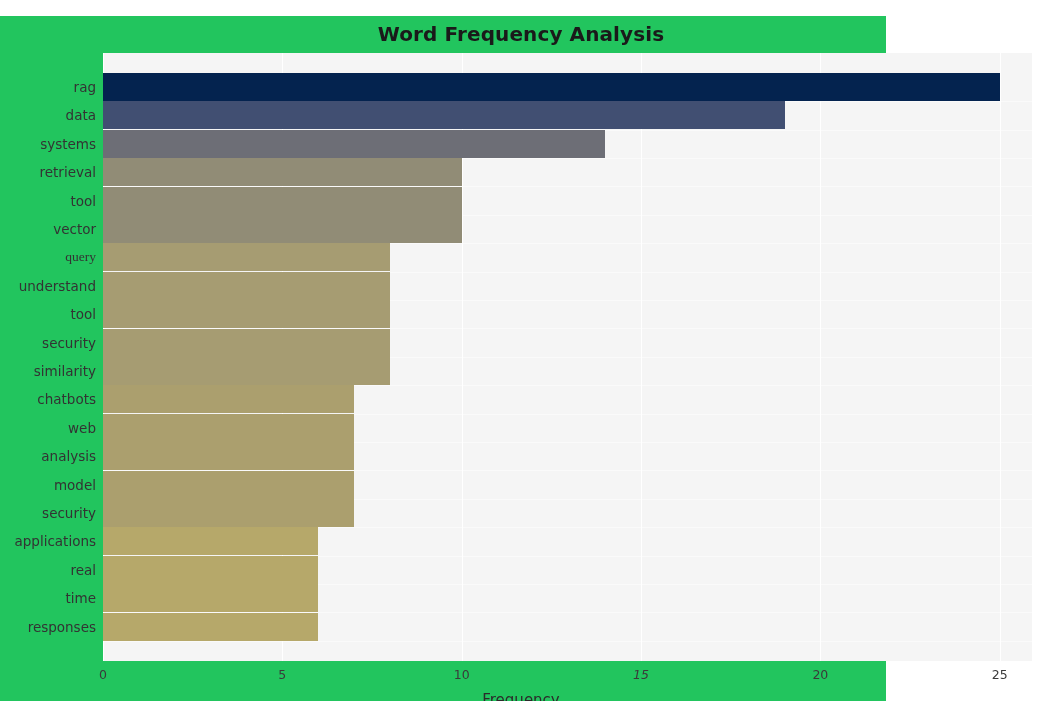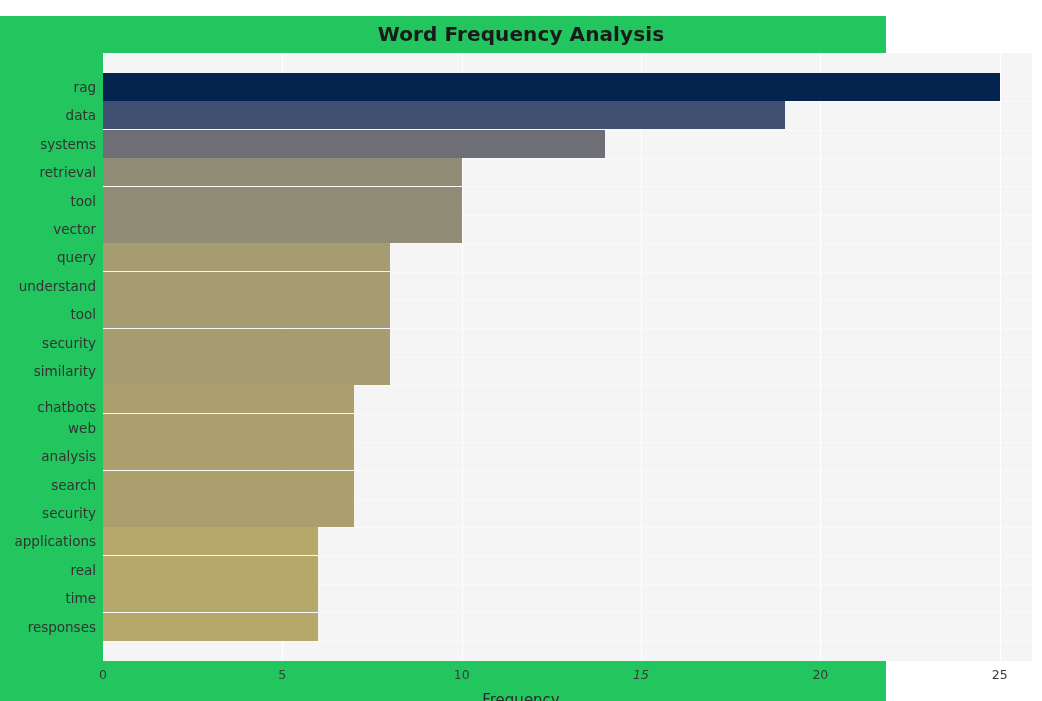--- a/index.html
+++ b/index.html
@@ -168,29 +168,29 @@
       </div>
   </div>
 
   <div id="ylabels-layer">
       <div class="ylab" style="top: 19.8879px;">rag</div>
       <div class="ylab" style="top: 48.2991px;">data</div>
       <div class="ylab" style="top: 76.7103px;">systems</div>
       <div class="ylab" style="top: 105.121px;">retrieval</div>
       <div class="ylab" style="top: 133.533px;">tool</div>
       <div class="ylab" style="top: 161.944px; padding-left: 32px;">vector</div>
-      <div class="ylab" style="top: 190.355px;">query</div>
+      <div class="ylab" style="top: 190.355px; font-family: Liberation Serif, serif;">query</div>
       <div class="ylab" style="top: 218.766px;">understand</div>
       <div class="ylab" style="top: 247.178px;">tool</div>
       <div class="ylab" style="top: 275.589px;">security</div>
       <div class="ylab" style="top: 304px;">similarity</div>
-      <div class="ylab" style="top: 332.411px; margin-top: 8px;">chatbots</div>
+      <div class="ylab" style="top: 332.411px;">chatbots</div>
       <div class="ylab" style="top: 360.822px;">web</div>
       <div class="ylab" style="top: 389.234px;">analysis</div>
-      <div class="ylab" style="top: 417.645px;">search</div>
+      <div class="ylab" style="top: 417.645px;">model</div>
       <div class="ylab" style="top: 446.056px;">security</div>
       <div class="ylab" style="top: 474.467px;">applications</div>
       <div class="ylab" style="top: 502.879px;">real</div>
       <div class="ylab" style="top: 531.29px;">time</div>
       <div class="ylab" style="top: 559.701px;">responses</div>
     </div>
   <div id="xlabels-layer">
       <div class="xlab" style="left: 103px;">0</div>
       <div class="xlab" style="left: 282.344px;">5</div>
       <div class="xlab" style="left: 461.687px;">10</div>

